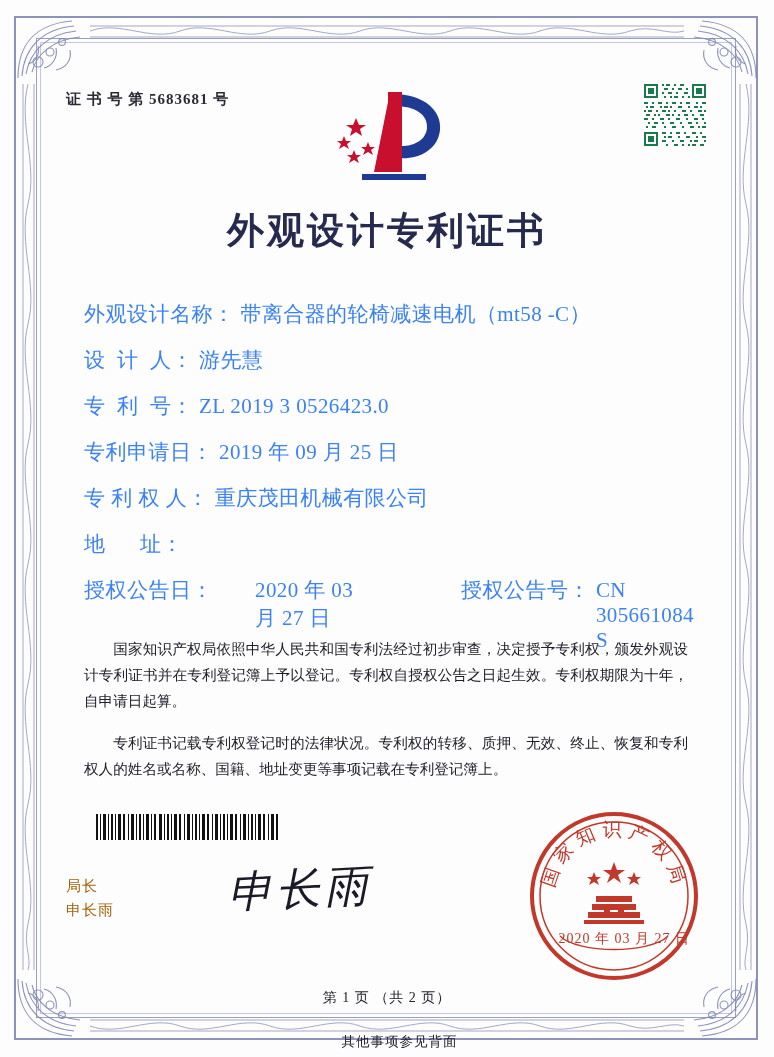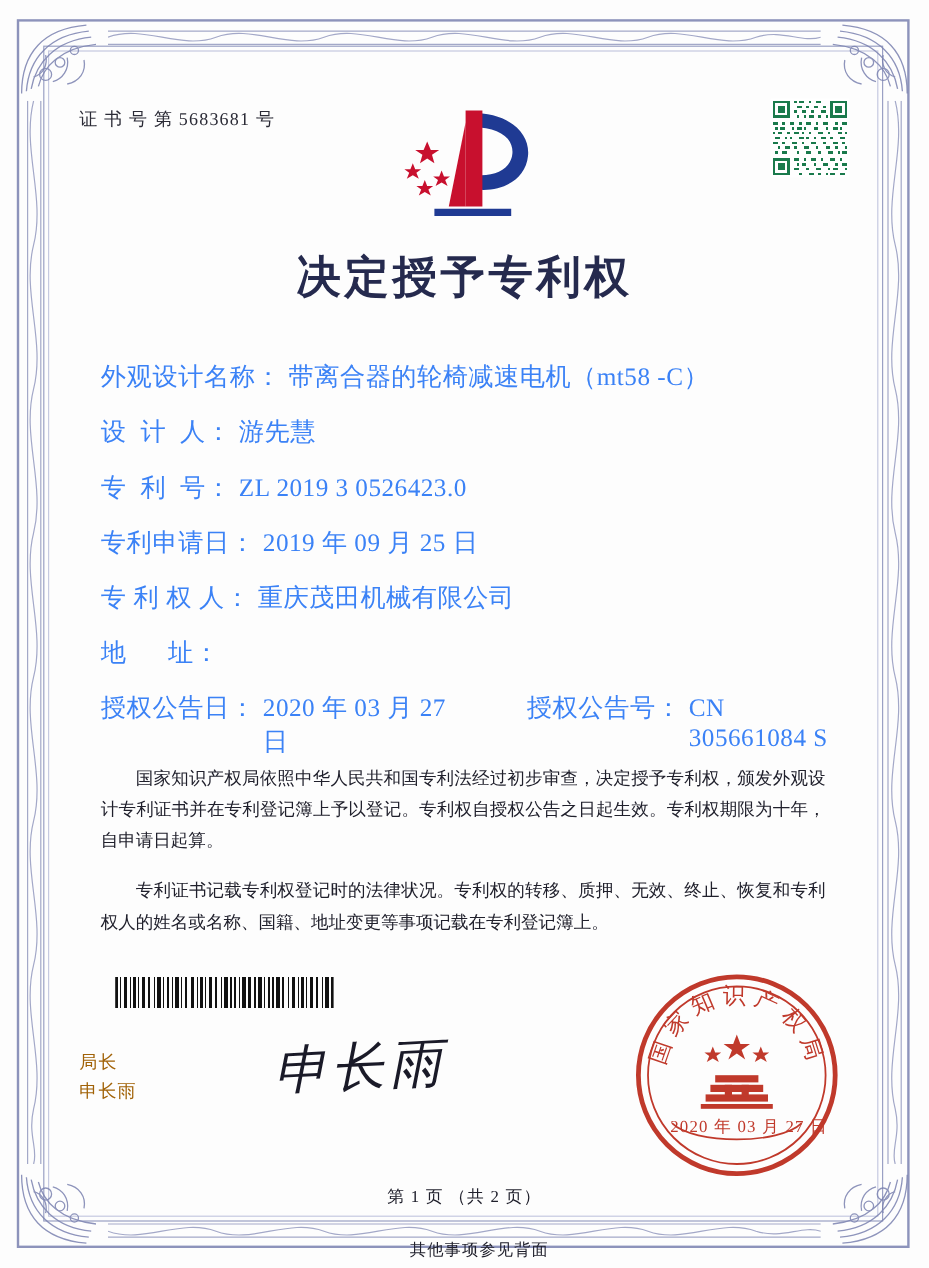--- a/index.html
+++ b/index.html
@@ -67,20 +67,21 @@
   .edge-left { left: 18px; }
   .edge-right { right: 18px; transform: scaleX(-1); }
 
   
   .cert-no {
     position: absolute;
     left: 66px; top: 90px;
     font-size: 15px;
     color: #2b2b36;
     letter-spacing: 1px;
+    font-weight: bold;
   }
   
   .qr {
     position: absolute;
     right: 66px; top: 82px;
     width: 66px; height: 66px;
   }
   
   .logo {
     position: absolute;
@@ -120,20 +121,21 @@
   .field-label {
     white-space: pre;
     letter-spacing: 0.5px;
   }
   .field-value {
     margin-left: 6px;
     letter-spacing: 0.4px;
   }
   .field-row.dual {
     justify-content: center;
+    gap: 36px;
   }
   .dual-second {
     margin-left: 60px;
     display: flex;
     align-items: baseline;
   }
 
   
   .paragraphs {
     position: absolute;
@@ -451,21 +453,21 @@
 
       <g fill="#c8102e">
         <polygon points="34,30 37,37 44,37 38,41 40,48 34,44 28,48 30,41 24,37 31,37"></polygon>
         <polygon points="22,48 24,53 29,53 25,56 27,61 22,58 17,61 19,56 15,53 20,53"></polygon>
         <polygon points="32,62 34,67 39,67 35,70 37,75 32,72 27,75 29,70 25,67 30,67"></polygon>
         <polygon points="46,54 48,59 53,59 49,62 51,67 46,64 41,67 43,62 39,59 44,59"></polygon>
       </g>
     </g>
   </svg>
 
-  <div class="doc-title">决定授予专利权</div>
+  <div class="doc-title">外观设计专利证书</div>
 
   <div class="fields">
     <div class="field-row">
       <span class="field-label">外观设计名称：</span>
       <span class="field-value">带离合器的轮椅减速电机（mt58 -C）</span>
     </div>
     <div class="field-row">
       <span class="field-label">设  计  人：</span>
       <span class="field-value">游先慧</span>
     </div>

